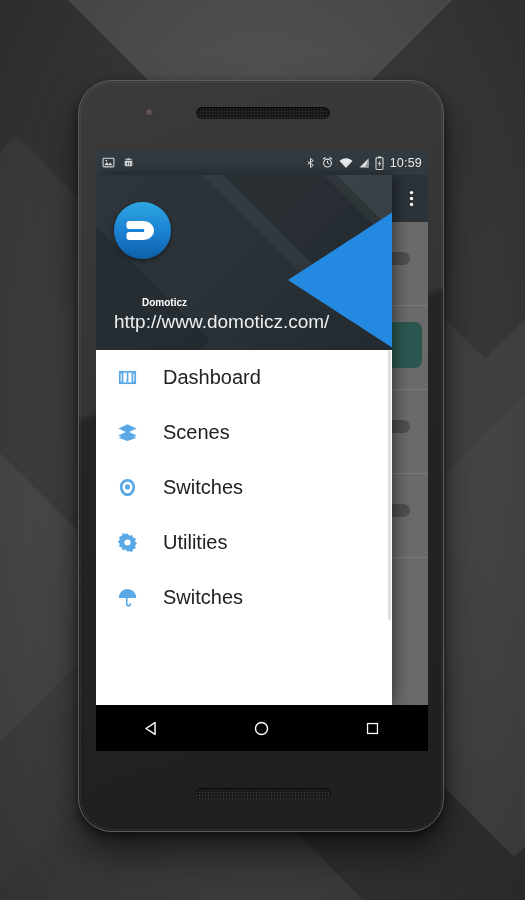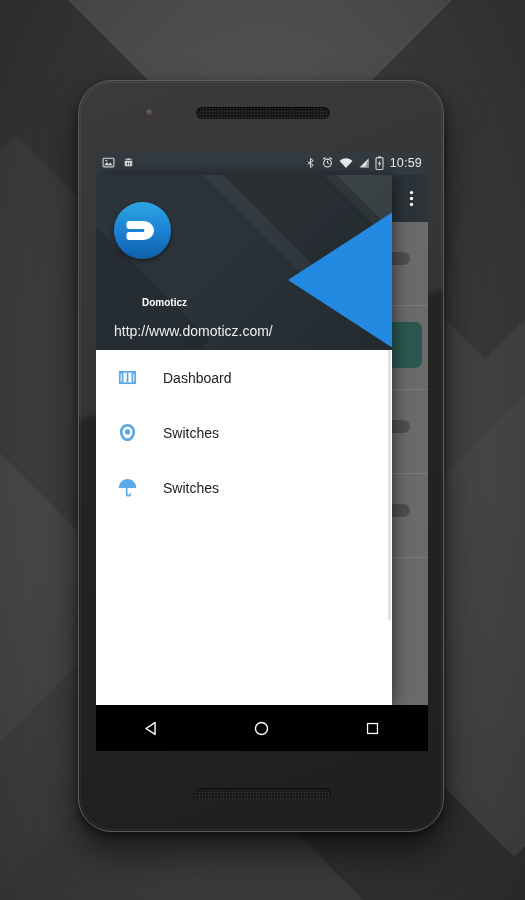--- a/index.html
+++ b/index.html
@@ -212,22 +212,22 @@
     width: 57px; height: 57px; border-radius: 50%;
     background: linear-gradient(180deg, #2ca7e4 0%, #1b7fd1 55%, #0e5fa8 100%);
     box-shadow: 0 2px 5px rgba(0,0,0,0.45);
     overflow: hidden;
   }
   #app-name {
     position: absolute; left: 18px; top: 122px;
     color: #fff; font-size: 10px; font-weight: bold; margin-left: 28px;
   }
   #app-url {
-    position: absolute; left: 18px; top: 148px;
-    color: #eceff1; font-size: 14px;
+    position: absolute; left: 18px; top: 136px;
+    color: #eceff1; font-size: 19px;
   }
 
   #drawer-list {
     position: relative;
     flex: 1;
     background: #fff;
     overflow: hidden;
   }
   .drawer-item {
     display: flex; align-items: center;
@@ -235,21 +235,21 @@
     padding-left: 16px;
     cursor: pointer;
   }
   .di-icon {
     width: 30px; height: 28px;
     display: flex; align-items: center; justify-content: center;
     flex: none;
   }
   .di-label {
     margin-left: 21px;
-    font-size: 14px;
+    font-size: 20px;
     color: #212121;
   }
   #drawer-scrollbar {
     position: absolute;
     right: 1px; top: 0;
     width: 3px; height: 270px;
     background: #e0e0e0;
     border-radius: 2px;
   }
 
@@ -397,31 +397,50 @@
             <span class="di-icon">
               <svg width="21" height="21" viewBox="0 0 24 24">
                 <rect x="3.2" y="5.5" width="17.6" height="13" fill="none" stroke="#5aa9e6" stroke-width="2"></rect>
                 <path d="M3.2 5.5l3.2 2v9l-3.2 2M20.8 5.5l-3.2 2v9l3.2 2" fill="none" stroke="#5aa9e6" stroke-width="2" stroke-linejoin="round"></path>
                 <path d="M12 6.5v11" stroke="#5aa9e6" stroke-width="2"></path>
               </svg>
             </span>
             <span class="di-label">Dashboard</span>
           </div>
 
+          <div class="drawer-item">
+            <span class="di-icon">
+              <svg width="21" height="21" viewBox="0 0 24 24">
+                <path d="M12 2.6L22.4 7.4 12 12.2 1.6 7.4z" fill="#5aa9e6"></path>
+                <path d="M12 10.6l10.4 4.8L12 20.2 1.6 15.4z" fill="#5aa9e6"></path>
+                <path d="M12 14.6l10.4 3.3L12 21.6 1.6 17.9z" fill="#5aa9e6"></path>
+              </svg>
+            </span>
+            <span class="di-label">Scenes</span>
+          </div>
 
           <div class="drawer-item">
             <span class="di-icon">
               <svg width="21" height="21" viewBox="0 0 24 24">
                 <path d="M12 2.2c-4.8 0-8.7 4-8.7 9.1 0 5.2 3.9 10.5 8.7 10.5s8.7-5.3 8.7-10.5c0-5.1-3.9-9.1-8.7-9.1zm0 3.2c3.1 0 5.6 2.6 5.6 5.9 0 3.4-2.5 7.3-5.6 7.3s-5.6-3.9-5.6-7.3c0-3.3 2.5-5.9 5.6-5.9z" fill="#5aa9e6"></path>
                 <circle cx="12" cy="11.3" r="3" fill="#5aa9e6"></circle>
               </svg>
             </span>
             <span class="di-label">Switches</span>
           </div>
 
+          <div class="drawer-item">
+            <span class="di-icon">
+              <svg width="21" height="21" viewBox="0 0 24 24">
+                <path d="M12 1.8l2.3 2.4 3.2-.9.9 3.2 3.2 1-1 3.2 2.3 2.4-2.3 2.3.9 3.2-3.2 1-1 3.2-3.2-.9L12 22.2l-2.3-2.3-3.2.9-1-3.2-3.2-1 .9-3.2-2.3-2.3 2.3-2.4-.9-3.2 3.2-1 1-3.2 3.2.9z" fill="#5aa9e6"></path>
+                <circle cx="12" cy="12" r="3.5" fill="#ffffff"></circle>
+              </svg>
+            </span>
+            <span class="di-label">Utilities</span>
+          </div>
 
 
           <div class="drawer-item">
             <span class="di-icon">
               <svg width="21" height="21" viewBox="0 0 24 24">
                 <path d="M12 2.4C6.5 2.4 2 7 2 12.6h20C22 7 17.5 2.4 12 2.4z" fill="#5aa9e6"></path>
                 <path d="M11.1 12.6v6.8a2 2 0 0 0 4 0" fill="none" stroke="#5aa9e6" stroke-width="1.9" stroke-linecap="round"></path>
               </svg>
             </span>
             <span class="di-label">Switches</span>

